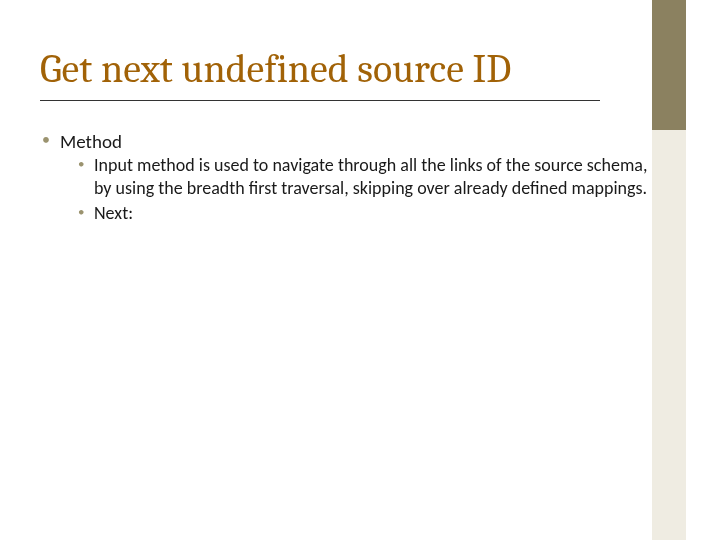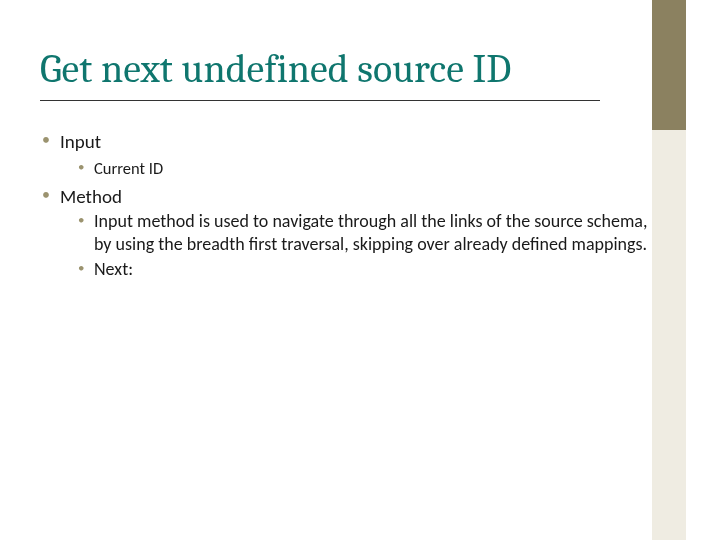--- a/index.html
+++ b/index.html
@@ -35,21 +35,21 @@
     background: #efece2;
     flex: 1 1 auto;
   }
   .title {
     position: absolute;
     left: 40px;
     top: 48px;
     font-size: 40px;
     line-height: 1.05;
     font-weight: 400;
-    color: #0f766e;
+    color: #a16207;
   }
   .title-rule {
     position: absolute;
     left: 40px;
     top: 100px;
     width: 560px;
     height: 0;
     border-top: 1px solid #333;
   }
   .body {
@@ -112,26 +112,20 @@
     <div class="dark"></div>
     <div class="light"></div>
   </div>
 
   <div class="title">Get next undefined source ID</div>
   <div class="title-rule"></div>
 
   <div class="body">
     <ul class="lvl1">
 
-      <li>
-        <span>Input</span>
-        <ul class="lvl2">
-          <li>Current ID</li>
-        </ul>
-      </li>
 
 
       <li>
         <span>Method</span>
         <ul class="lvl2wide">
           <li>Input method is used to navigate through all the links of the source schema, by using the breadth first traversal, skipping over already defined mappings.</li>
           <li>
             <span>Next:</span>
           </li>
         </ul>

